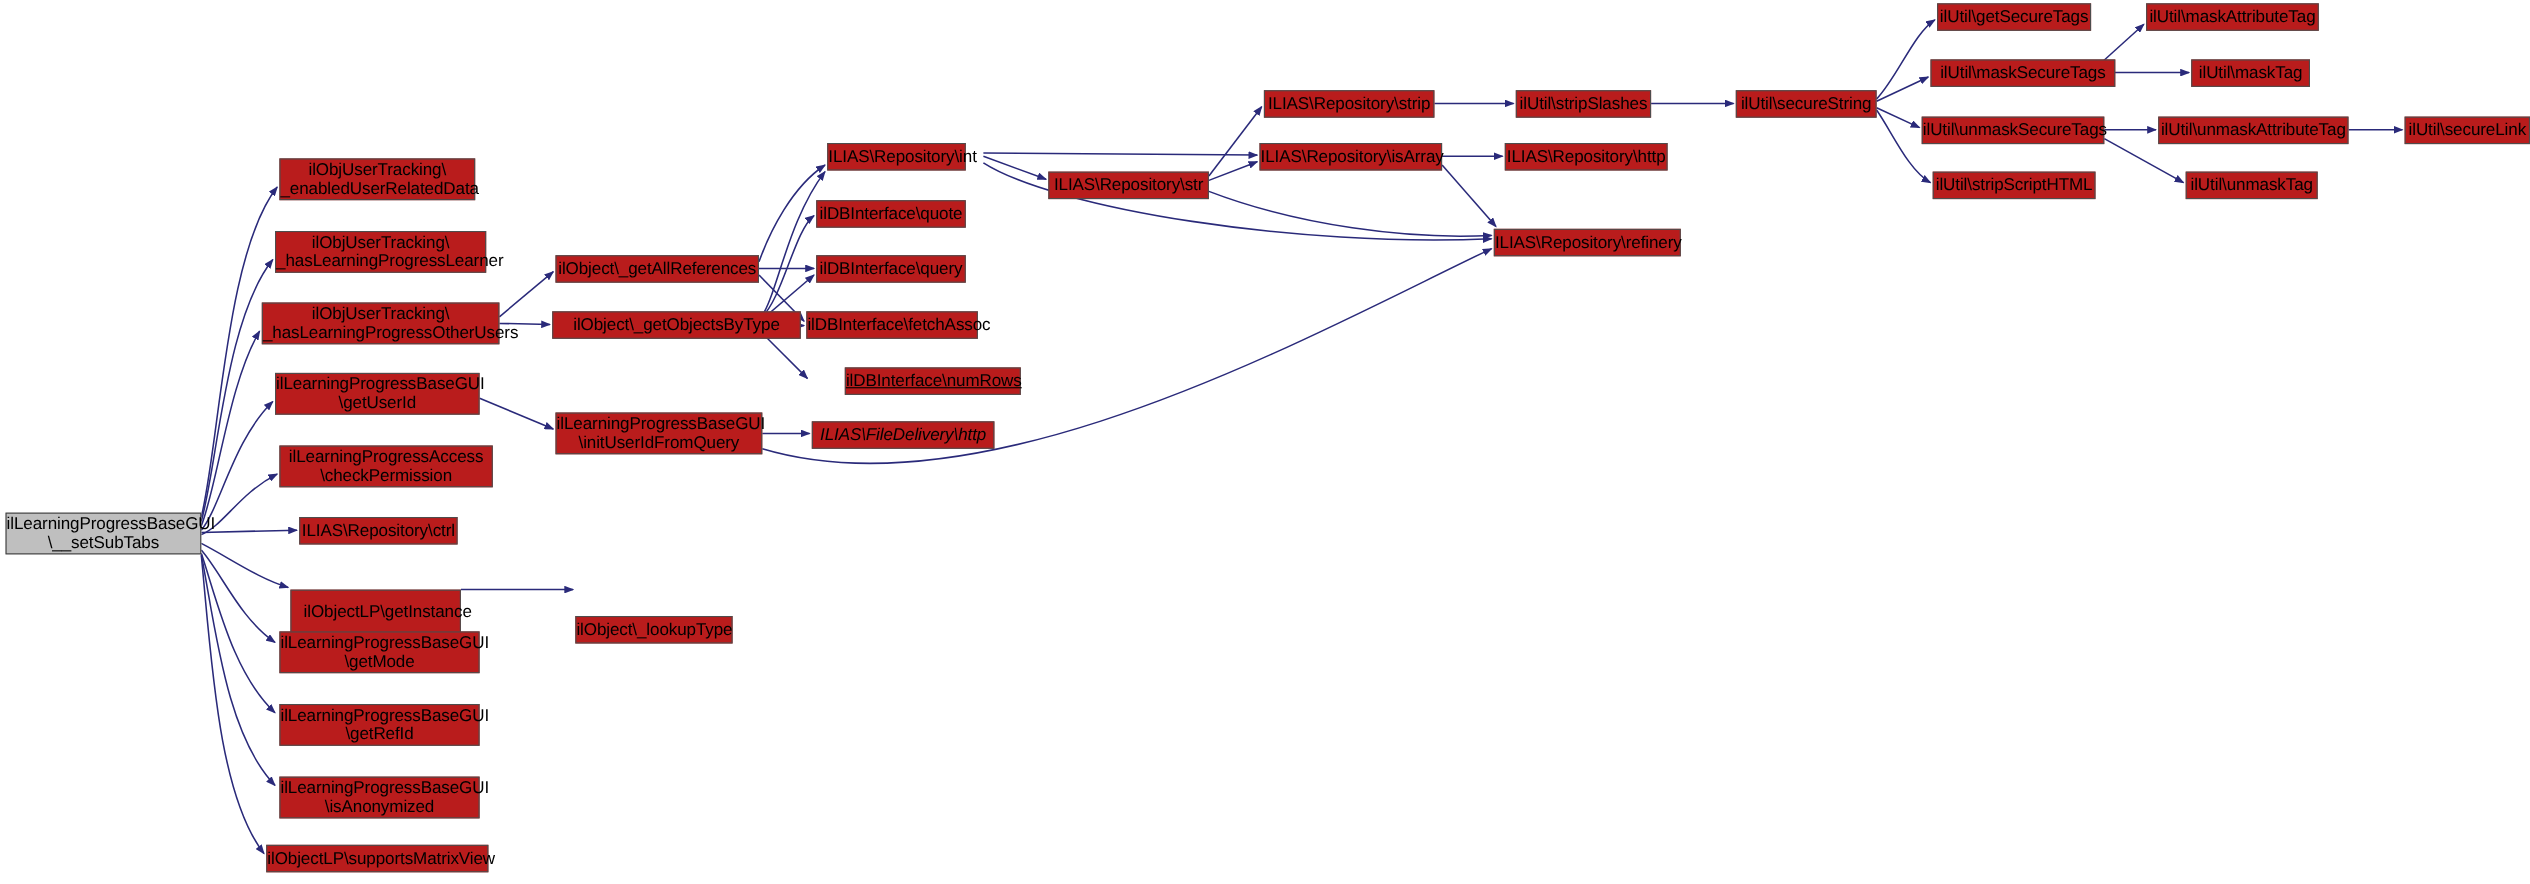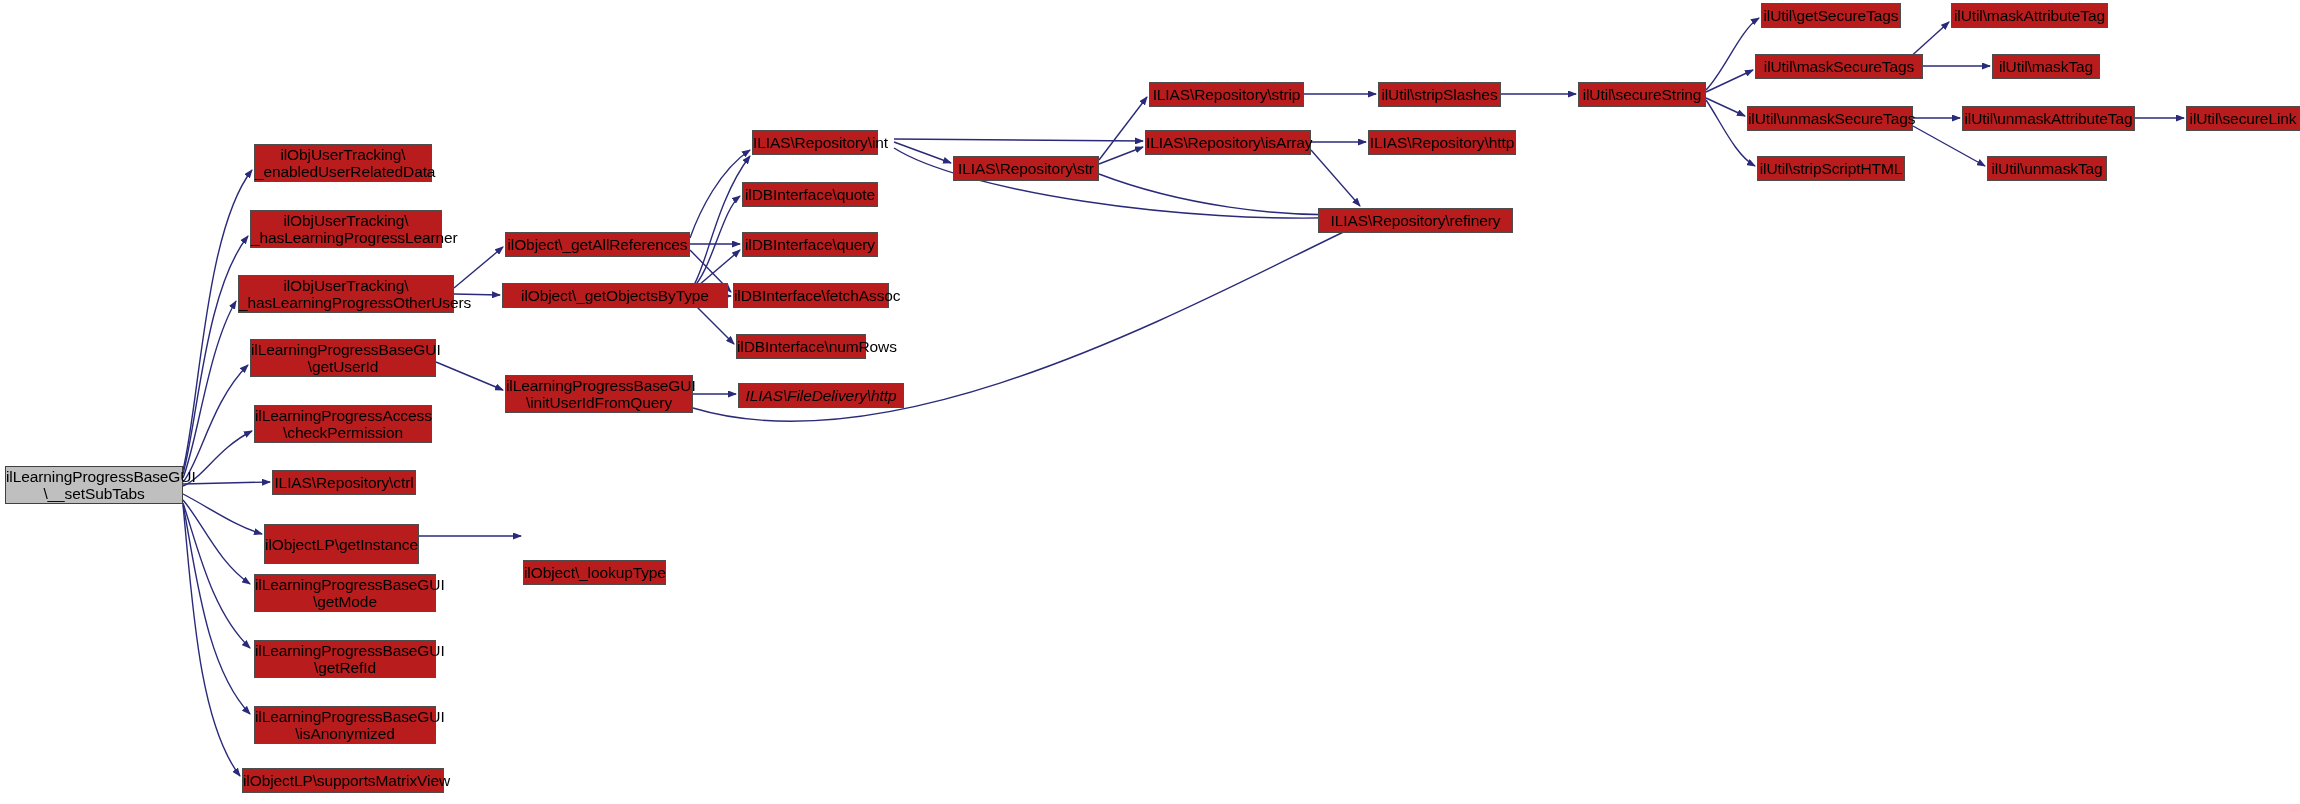--- a/index.html
+++ b/index.html
@@ -94,48 +94,48 @@
 <div class="node root" style="left: 5px; top: 466px; width: 178px; height: 38px;"><span>ilLearningProgressBaseGUI
 \__setSubTabs</span></div>
     <div class="node" style="left: 254px; top: 144px; width: 178px; height: 38px;"><span>ilObjUserTracking\
 _enabledUserRelatedData</span></div>
     <div class="node" style="left: 250px; top: 210px; width: 192px; height: 38px;"><span>ilObjUserTracking\
 _hasLearningProgressLearner</span></div>
     <div class="node" style="left: 238px; top: 275px; width: 216px; height: 38px;"><span>ilObjUserTracking\
 _hasLearningProgressOtherUsers</span></div>
     <div class="node" style="left: 250px; top: 339px; width: 186px; height: 38px;"><span>ilLearningProgressBaseGUI
 \getUserId</span></div>
-    <div class="node" style="left: 254px; top: 405px; width: 178px; height: 38px;"><span>ilLearningProgressAccess
+    <div class="node" style="left: 254px; top: 405px; width: 194px; height: 38px;"><span>ilLearningProgressAccess
 \checkPermission</span></div>
     <div class="node" style="left: 272px; top: 470px; width: 144px; height: 25px;"><span>ILIAS\Repository\ctrl</span></div>
-    <div class="node" style="left: 264px; top: 524px; width: 155px; height: 40px;"><span>ilObjectLP\getInstance</span></div>
+    <div class="node" style="left: 264px; top: 536px; width: 155px; height: 40px; padding-left: 11px;"><span>ilObjectLP\getInstance</span></div>
     <div class="node" style="left: 254px; top: 574px; width: 182px; height: 38px;"><span>ilLearningProgressBaseGUI
 \getMode</span></div>
     <div class="node" style="left: 254px; top: 640px; width: 182px; height: 38px;"><span>ilLearningProgressBaseGUI
 \getRefId</span></div>
     <div class="node" style="left: 254px; top: 706px; width: 182px; height: 38px;"><span>ilLearningProgressBaseGUI
 \isAnonymized</span></div>
     <div class="node" style="left: 242px; top: 768px; width: 202px; height: 25px;"><span>ilObjectLP\supportsMatrixView</span></div>
     <div class="node" style="left: 505px; top: 232px; width: 185px; height: 25px;"><span>ilObject\_getAllReferences</span></div>
     <div class="node" style="left: 502px; top: 283px; width: 226px; height: 25px; justify-content: center;"><span>ilObject\_getObjectsByType</span></div>
     <div class="node" style="left: 505px; top: 375px; width: 188px; height: 38px;"><span>ilLearningProgressBaseGUI
 \initUserIdFromQuery</span></div>
     <div class="node" style="left: 523px; top: 524px; width: 143px; height: 25px; margin-top: 36px;"><span>ilObject\_lookupType</span></div>
     <div class="node" style="left: 752px; top: 130px; width: 126px; height: 25px;"><span>ILIAS\Repository\int</span></div>
     <div class="node" style="left: 742px; top: 182px; width: 136px; height: 25px;"><span>ilDBInterface\quote</span></div>
     <div class="node" style="left: 742px; top: 232px; width: 136px; height: 25px;"><span>ilDBInterface\query</span></div>
     <div class="node" style="left: 733px; top: 283px; width: 156px; height: 25px;"><span>ilDBInterface\fetchAssoc</span></div>
-    <div class="node" style="left: 736px; top: 334px; width: 130px; height: 25px;"><span>ilDBInterface\numRows</span></div>
+    <div class="node" style="left: 768px; top: 334px; width: 160px; height: 25px; text-decoration: underline;"><span>ilDBInterface\numRows</span></div>
     <div class="node" style="left: 738px; top: 383px; width: 166px; height: 25px; font-style: italic;"><span>ILIAS\FileDelivery\http</span></div>
     <div class="node" style="left: 953px; top: 156px; width: 146px; height: 25px;"><span>ILIAS\Repository\str</span></div>
     <div class="node" style="left: 1149px; top: 82px; width: 155px; height: 25px;"><span>ILIAS\Repository\strip</span></div>
     <div class="node" style="left: 1145px; top: 130px; width: 166px; height: 25px;"><span>ILIAS\Repository\isArray</span></div>
     <div class="node" style="left: 1378px; top: 82px; width: 123px; height: 25px;"><span>ilUtil\stripSlashes</span></div>
     <div class="node" style="left: 1368px; top: 130px; width: 148px; height: 25px;"><span>ILIAS\Repository\http</span></div>
-    <div class="node" style="left: 1318px; top: 208px; width: 195px; height: 25px;"><span>ILIAS\Repository\refinery</span></div>
+    <div class="node" style="left: 1358px; top: 208px; width: 170px; height: 25px;"><span>ILIAS\Repository\refinery</span></div>
     <div class="node" style="left: 1578px; top: 82px; width: 128px; height: 25px;"><span>ilUtil\secureString</span></div>
     <div class="node" style="left: 1761px; top: 3px; width: 140px; height: 25px;"><span>ilUtil\getSecureTags</span></div>
     <div class="node" style="left: 1755px; top: 54px; width: 168px; height: 25px;"><span>ilUtil\maskSecureTags</span></div>
     <div class="node" style="left: 1747px; top: 106px; width: 166px; height: 25px;"><span>ilUtil\unmaskSecureTags</span></div>
     <div class="node" style="left: 1757px; top: 156px; width: 148px; height: 25px;"><span>ilUtil\stripScriptHTML</span></div>
     <div class="node" style="left: 1951px; top: 3px; width: 157px; height: 25px;"><span>ilUtil\maskAttributeTag</span></div>
     <div class="node" style="left: 1992px; top: 54px; width: 108px; height: 25px;"><span>ilUtil\maskTag</span></div>
     <div class="node" style="left: 1962px; top: 106px; width: 173px; height: 25px;"><span>ilUtil\unmaskAttributeTag</span></div>
     <div class="node" style="left: 1987px; top: 156px; width: 120px; height: 25px;"><span>ilUtil\unmaskTag</span></div>
     <div class="node" style="left: 2186px; top: 106px; width: 114px; height: 25px;"><span>ilUtil\secureLink</span></div>

